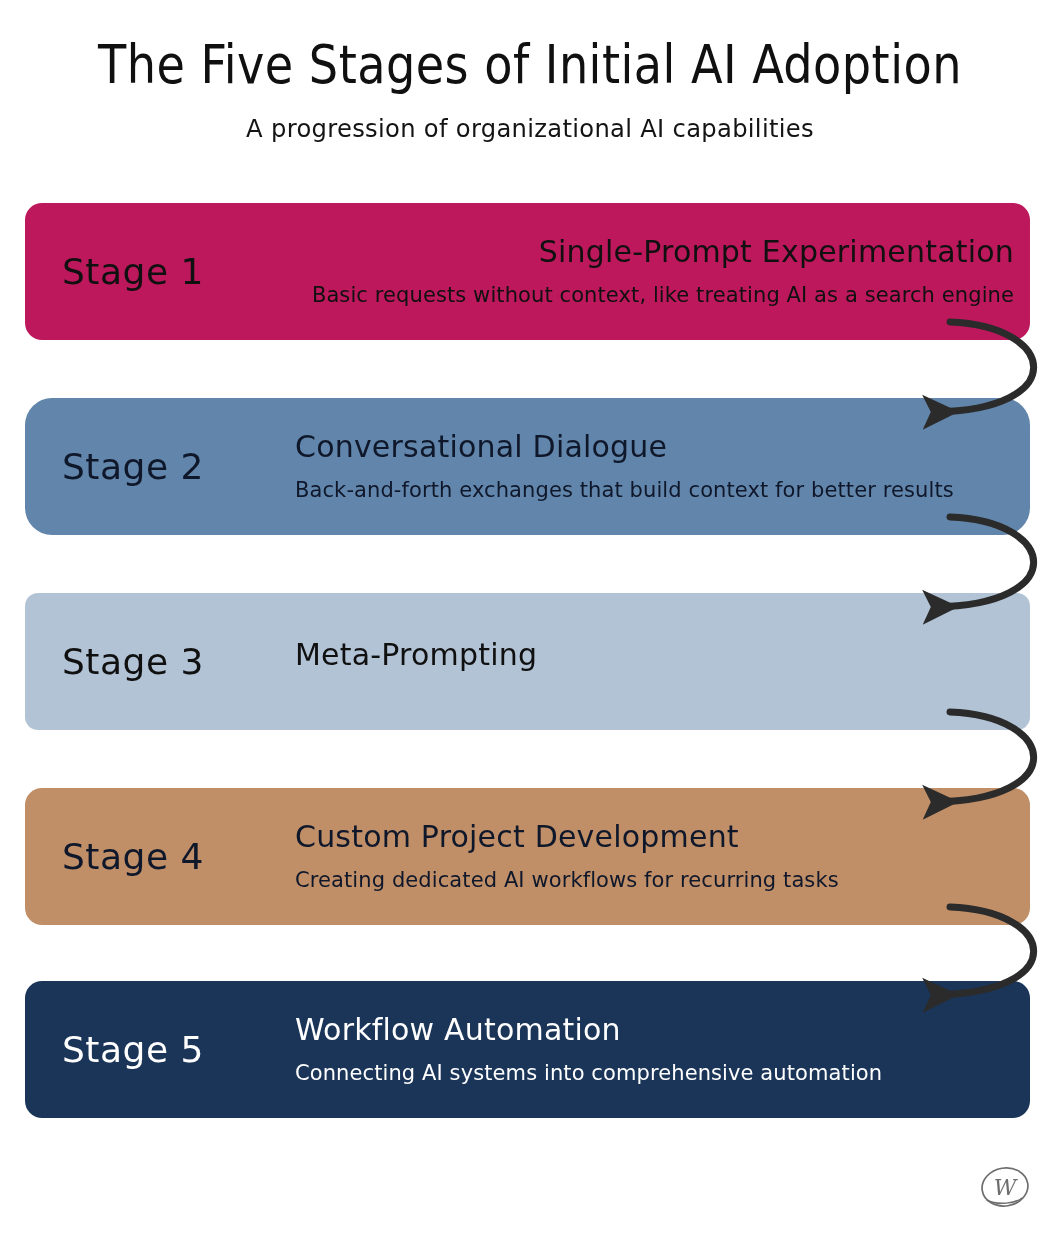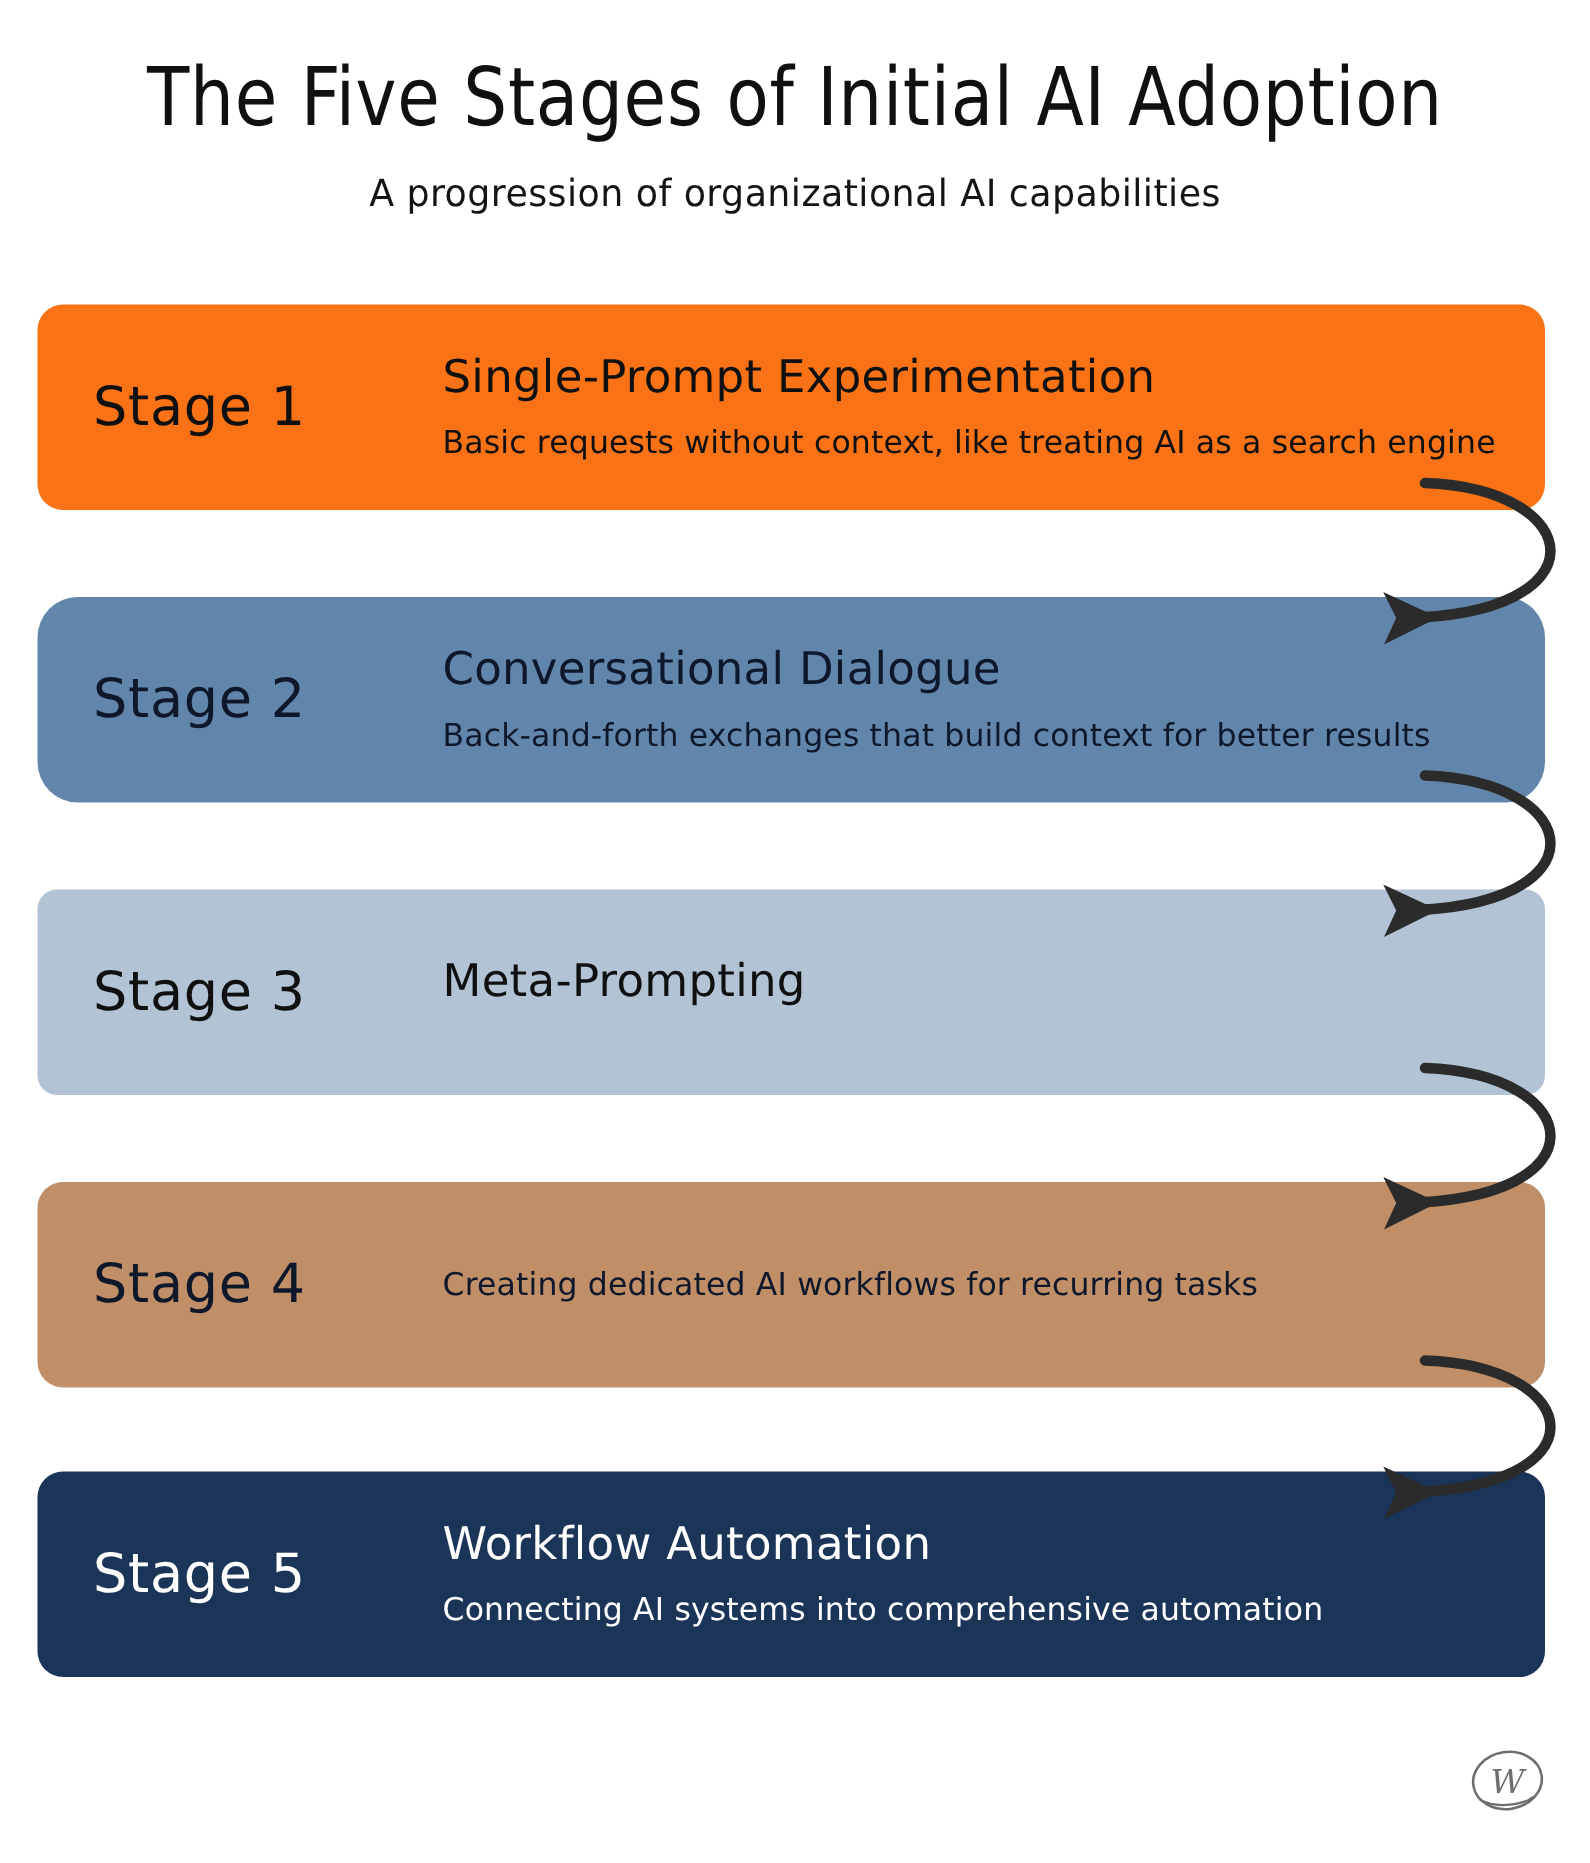--- a/index.html
+++ b/index.html
@@ -122,21 +122,21 @@
 </head>
 <body style="background: rgb(255, 255, 255);">
 
 <div id="header">
   <h1 id="main-title">The Five Stages of Initial AI Adoption</h1>
   <div id="subtitle">A progression of organizational AI capabilities</div>
 </div>
 
 <div id="stages">
 
-  <div class="stage-row" id="row-0" style="background: #f97316; color: rgb(16, 16, 16);">
+  <div class="stage-row" id="row-0" style="background: #be185d; color: rgb(16, 16, 16); text-align: right;">
     <div class="stage-label">Stage 1</div>
     <div class="stage-body">
       <div class="stage-heading">Single-Prompt Experimentation</div>
       <div class="stage-desc">Basic requests without context, like treating AI as a search engine</div>
     </div>
   </div>
 
   <div class="stage-row" id="row-1" style="background: rgb(98, 134, 171); color: #0f172a; border-radius: 27px;">
     <div class="stage-label">Stage 2</div>
     <div class="stage-body">
@@ -148,20 +148,21 @@
   <div class="stage-row" id="row-2" style="background: rgb(178, 195, 214); color: rgb(16, 16, 16);">
     <div class="stage-label">Stage 3</div>
     <div class="stage-body">
       <div class="stage-heading">Meta-Prompting</div>
     </div>
   </div>
 
   <div class="stage-row" id="row-3" style="background: rgb(192, 143, 103); color: #0f172a;">
     <div class="stage-label">Stage 4</div>
     <div class="stage-body">
+      <div class="stage-heading">Custom Project Development</div>
       <div class="stage-desc">Creating dedicated AI workflows for recurring tasks</div>
     </div>
   </div>
 
   <div class="stage-row" id="row-4" style="background: rgb(26, 53, 88); color: rgb(255, 255, 255); padding-left: 12px;">
     <div class="stage-label">Stage 5</div>
     <div class="stage-body">
       <div class="stage-heading">Workflow Automation</div>
       <div class="stage-desc">Connecting AI systems into comprehensive automation</div>
     </div>

